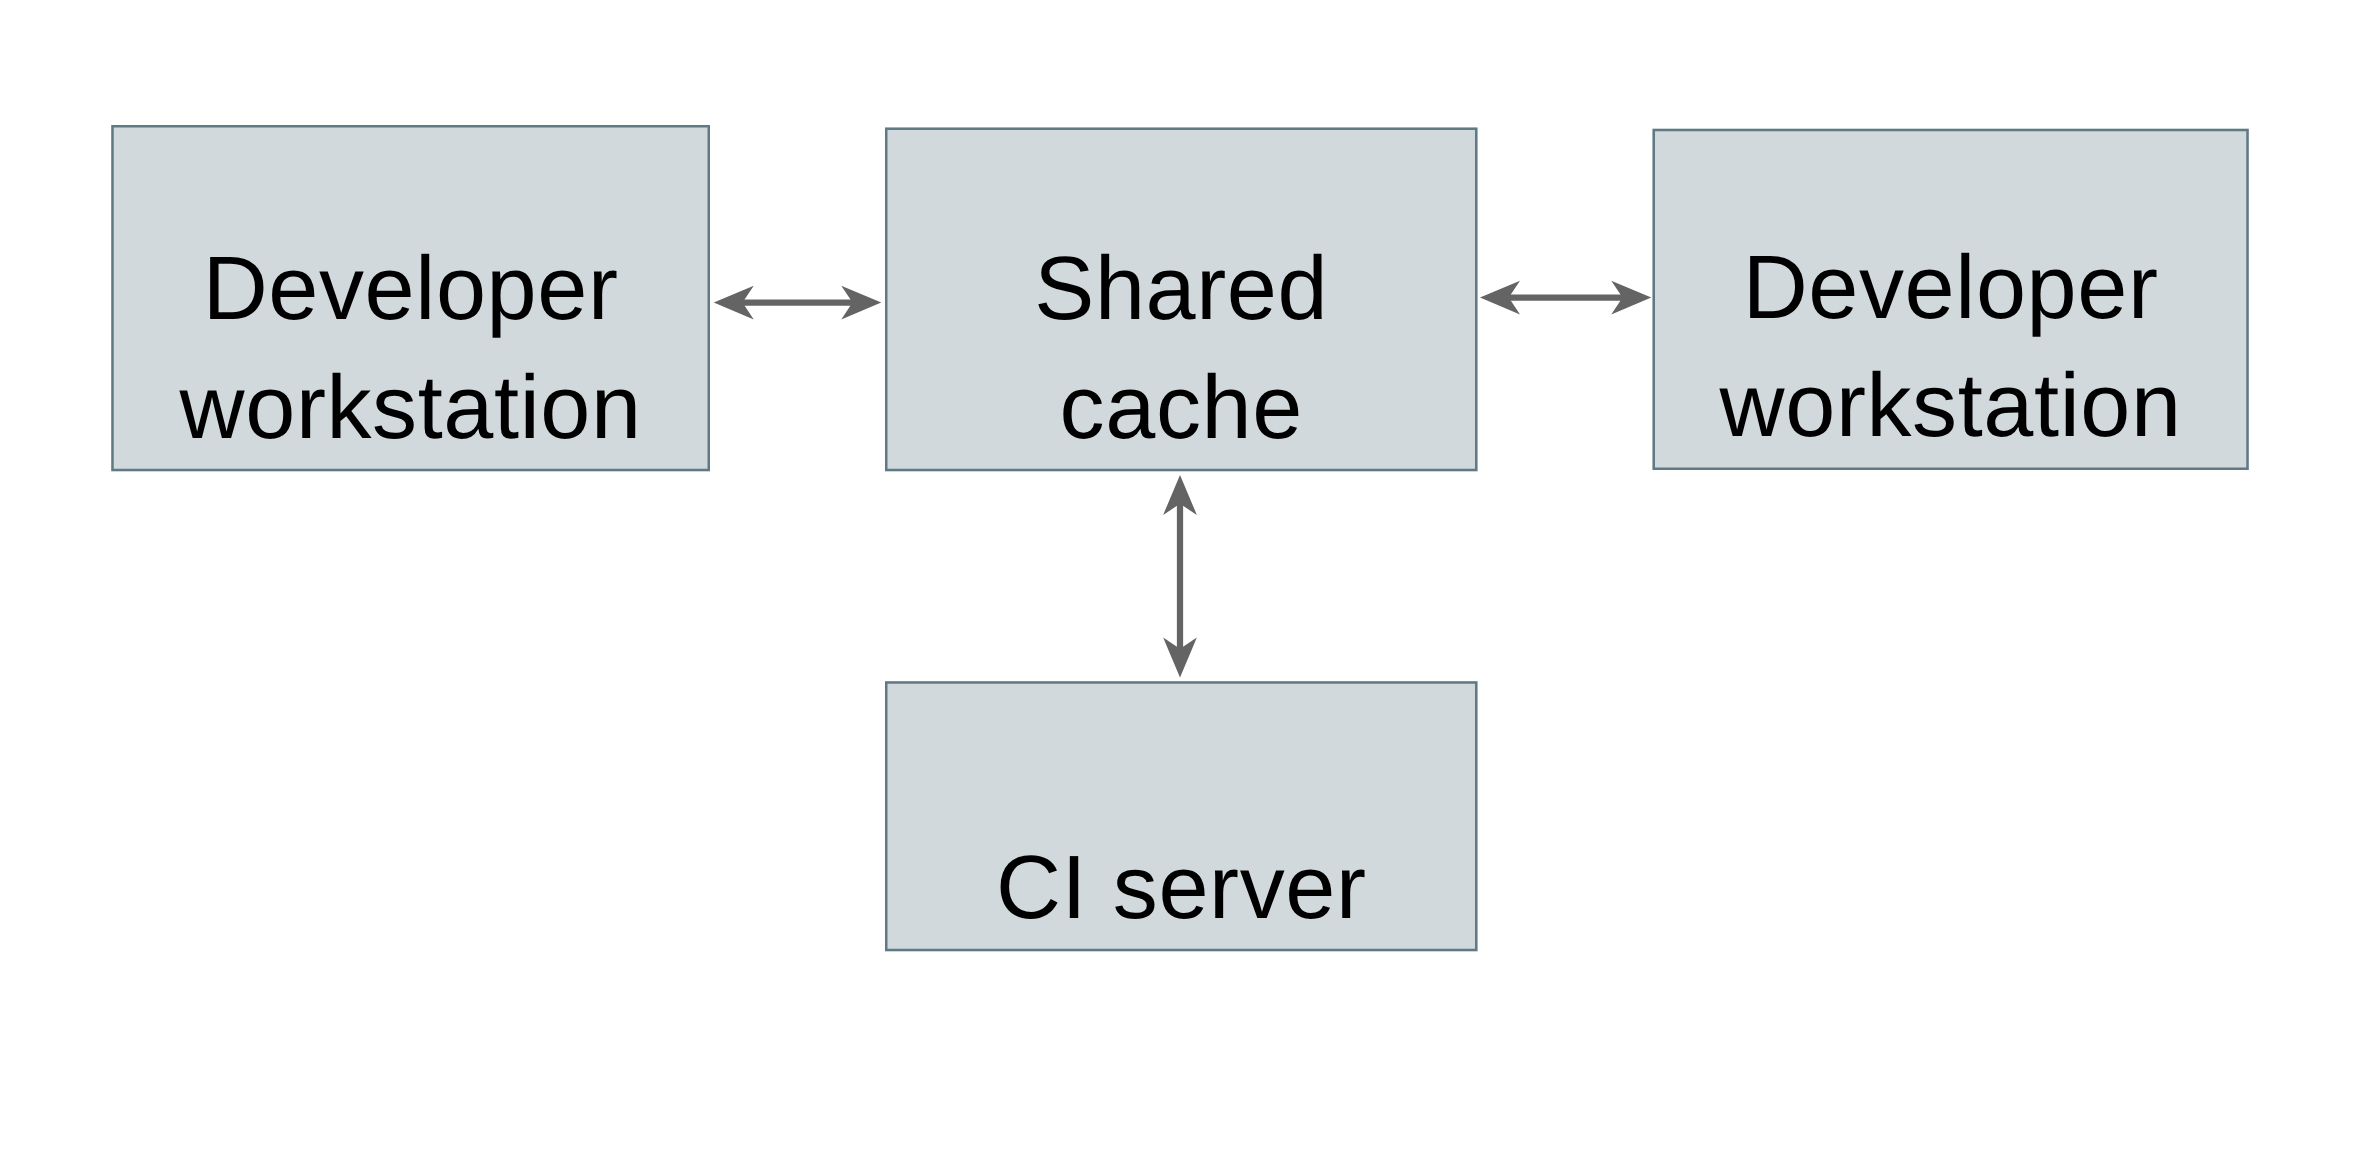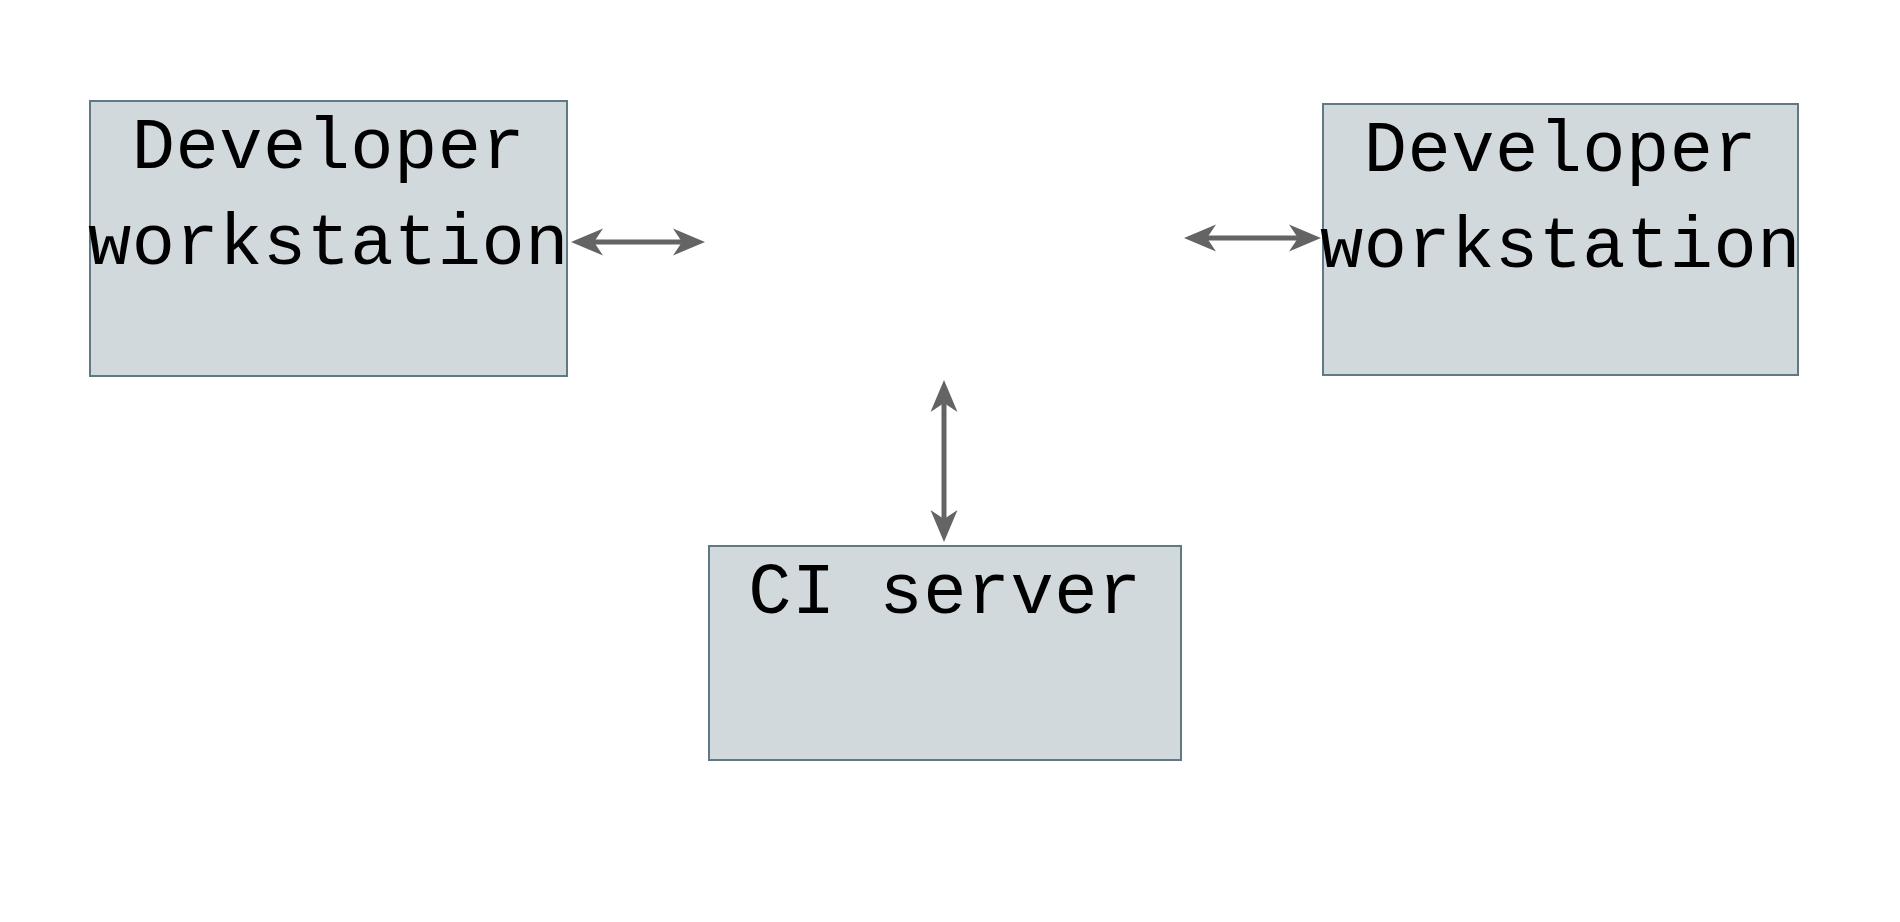--- a/index.html
+++ b/index.html
@@ -33,24 +33,23 @@
     stroke-width: 5;
   }
   .edges-layer polygon {
     fill: var(--arrow);
   }
   .node {
     position: absolute;
     background: var(--node-fill);
     border: 2px solid var(--node-border);
     display: flex;
-    align-items: flex-start;
+    align-items: flex-end;
     justify-content: center;
     text-align: center;
-    font-family: Liberation Mono, monospace;
   }
   .node-label {
     white-space: pre-line;
     color: var(--text);
     font-size: 72px;
     line-height: 1.33;
     letter-spacing: 0.5px;
   }
   .node-dev-left   { left: 89px;   top: 100px; width: 479px; height: 277px; }
   .node-cache      { left: 708px;  top: 102px; width: 474px; height: 275px; }
@@ -81,20 +80,24 @@
       <polygon points="944,380 930.5,412 944,403 957.5,412"></polygon>
       <polygon points="944,542 930.5,510 944,519 957.5,510"></polygon>
     </g>
   </svg>
 
   <div class="node node-dev-left">
     <span class="node-label">Developer
 workstation</span>
   </div>
 
+  <div class="node node-cache">
+    <span class="node-label">Shared
+cache</span>
+  </div>
 
   <div class="node node-dev-right">
     <span class="node-label">Developer
 workstation</span>
   </div>
 
   <div class="node node-ci">
     <span class="node-label">CI server</span>
   </div>
 

